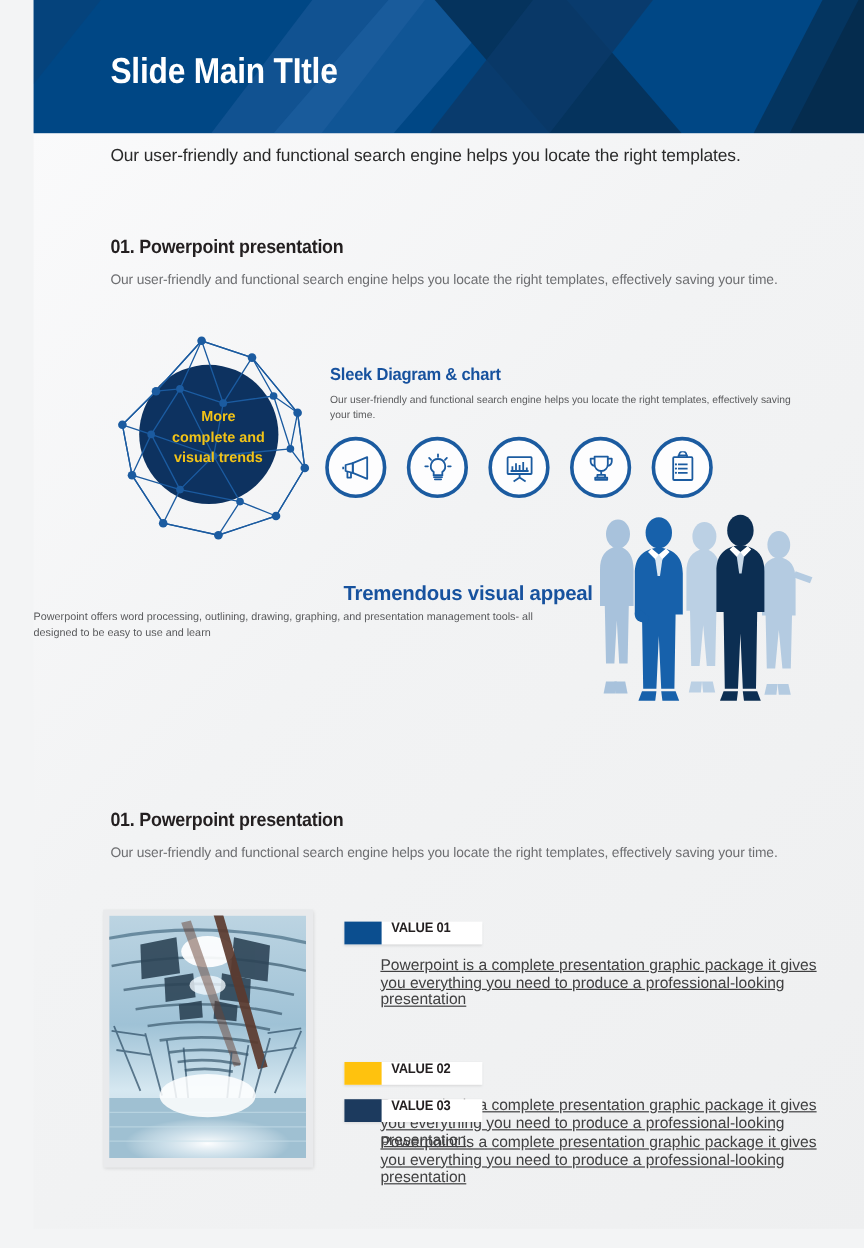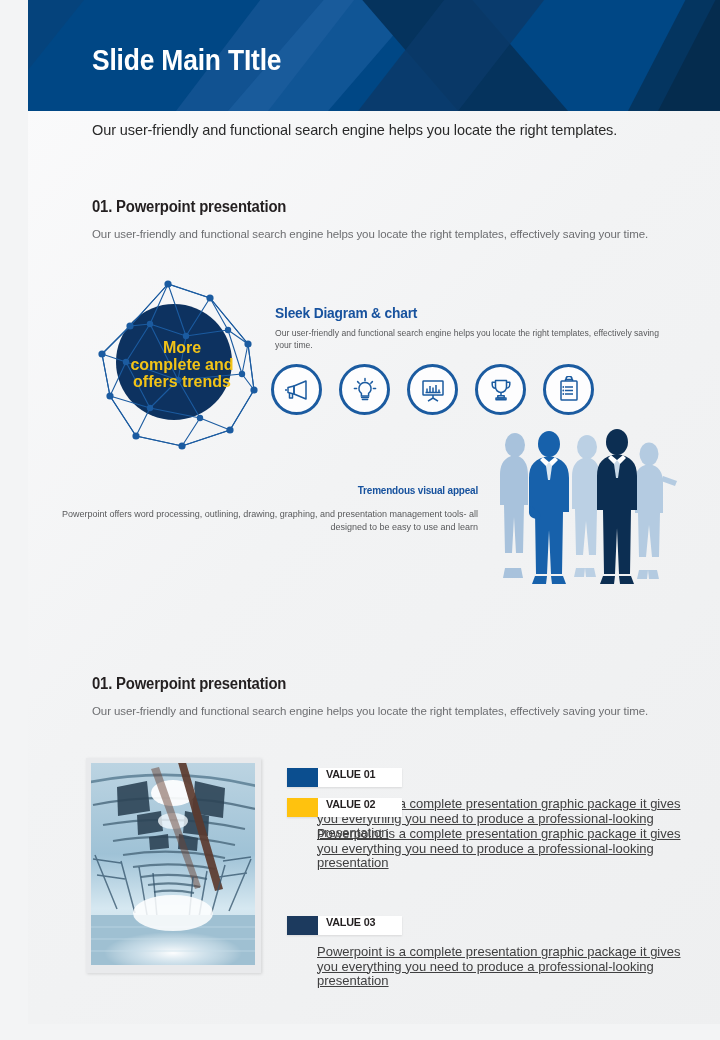--- a/index.html
+++ b/index.html
@@ -77,21 +77,21 @@
   #sec2-sub   { left:64px; top:703px; }
 
   
   .netwrap { position:absolute; left:62px; top:278px; width:180px; height:172px; }
   .net-label {
     position:absolute;
     left:0; top:0; width:180px; height:172px;
     display:flex; flex-direction:column;
     align-items:center; justify-content:center;
     color:#f2c317;
-    font-size:16px;
+    font-size:12px;
     font-weight:bold;
     line-height:17px;
     text-align:center;
     font-family:"Liberation Sans", sans-serif;
     pointer-events:none;
     padding-left:4px;
   }
 
   
   #sleek-title {
@@ -117,30 +117,29 @@
   }
   .icon-circle {
     width:51px; height:51px; border-radius:50%;
     border:3.5px solid #1b5ba0;
     background:#fdfdfe;
     display:flex; align-items:center; justify-content:center;
   }
 
   
   #trem-title {
-    position:absolute; left:0; top:485px; width:450px;
+    position:absolute; left:16px; top:485px; width:450px;
     text-align:right;
-    font-size:10px; font-weight:bold;
+    font-size:17px; font-weight:bold;
     color:#17529e;
     font-family:"Liberation Sans", sans-serif;
     letter-spacing:-0.2px;
   }
   #trem-sub {
     position:absolute; left:0; top:508px; width:450px;
-    text-align:right;
     font-size:9px; line-height:13px;
     color:#58595b;
     font-family:"Liberation Sans", sans-serif;
   }
 
   
   .people { position:absolute; left:463px; top:428px; width:196px; height:158px; }
 
   
   .photo-frame {
@@ -148,21 +147,21 @@
     width:175px; height:215px;
     background:#e9eaec;
     padding:5px 6px 8px 5px;
     box-shadow:1px 1px 3px rgba(0,0,0,0.13);
   }
   .photo { width:100%; height:100%; display:block; }
 
   
   .value-item { position:absolute; left:259px; width:400px; }
   #value-0 { top:768px; }
-  #value-1 { top:798px; }
+  #value-1 { top:885px; }
   #value-2 { top:916px; }
 
   .value-bar {
     position:relative;
     width:115px; height:19px;
     background:#ffffff;
     display:flex; 
     box-shadow:0 1px 2px rgba(0,0,0,0.10);
   }
   .value-chip { width:31px; height:19px; flex:0 0 31px; }
@@ -234,21 +233,21 @@
         <circle cx="96" cy="58" r="3.2"></circle>
         <circle cx="152" cy="96" r="3.2"></circle>
         <circle cx="88" cy="102" r="3.2"></circle>
         <circle cx="60" cy="130" r="3.2"></circle>
         <circle cx="110" cy="140" r="3.2"></circle>
       </g>
     </svg>
     <div class="net-label">
       <span>More</span>
       <span>complete and</span>
-      <span>offers trends</span>
+      <span>visual trends</span>
     </div>
   </div>
 
   <div id="sleek-title">Sleek Diagram &amp; chart</div>
   <div id="sleek-sub">Our user-friendly and functional search engine helps you locate the right templates, effectively saving your time.</div>
 
   <div class="icon-row">
 
     <div class="icon-circle">
       <svg width="28" height="28" viewBox="0 0 28 28">

